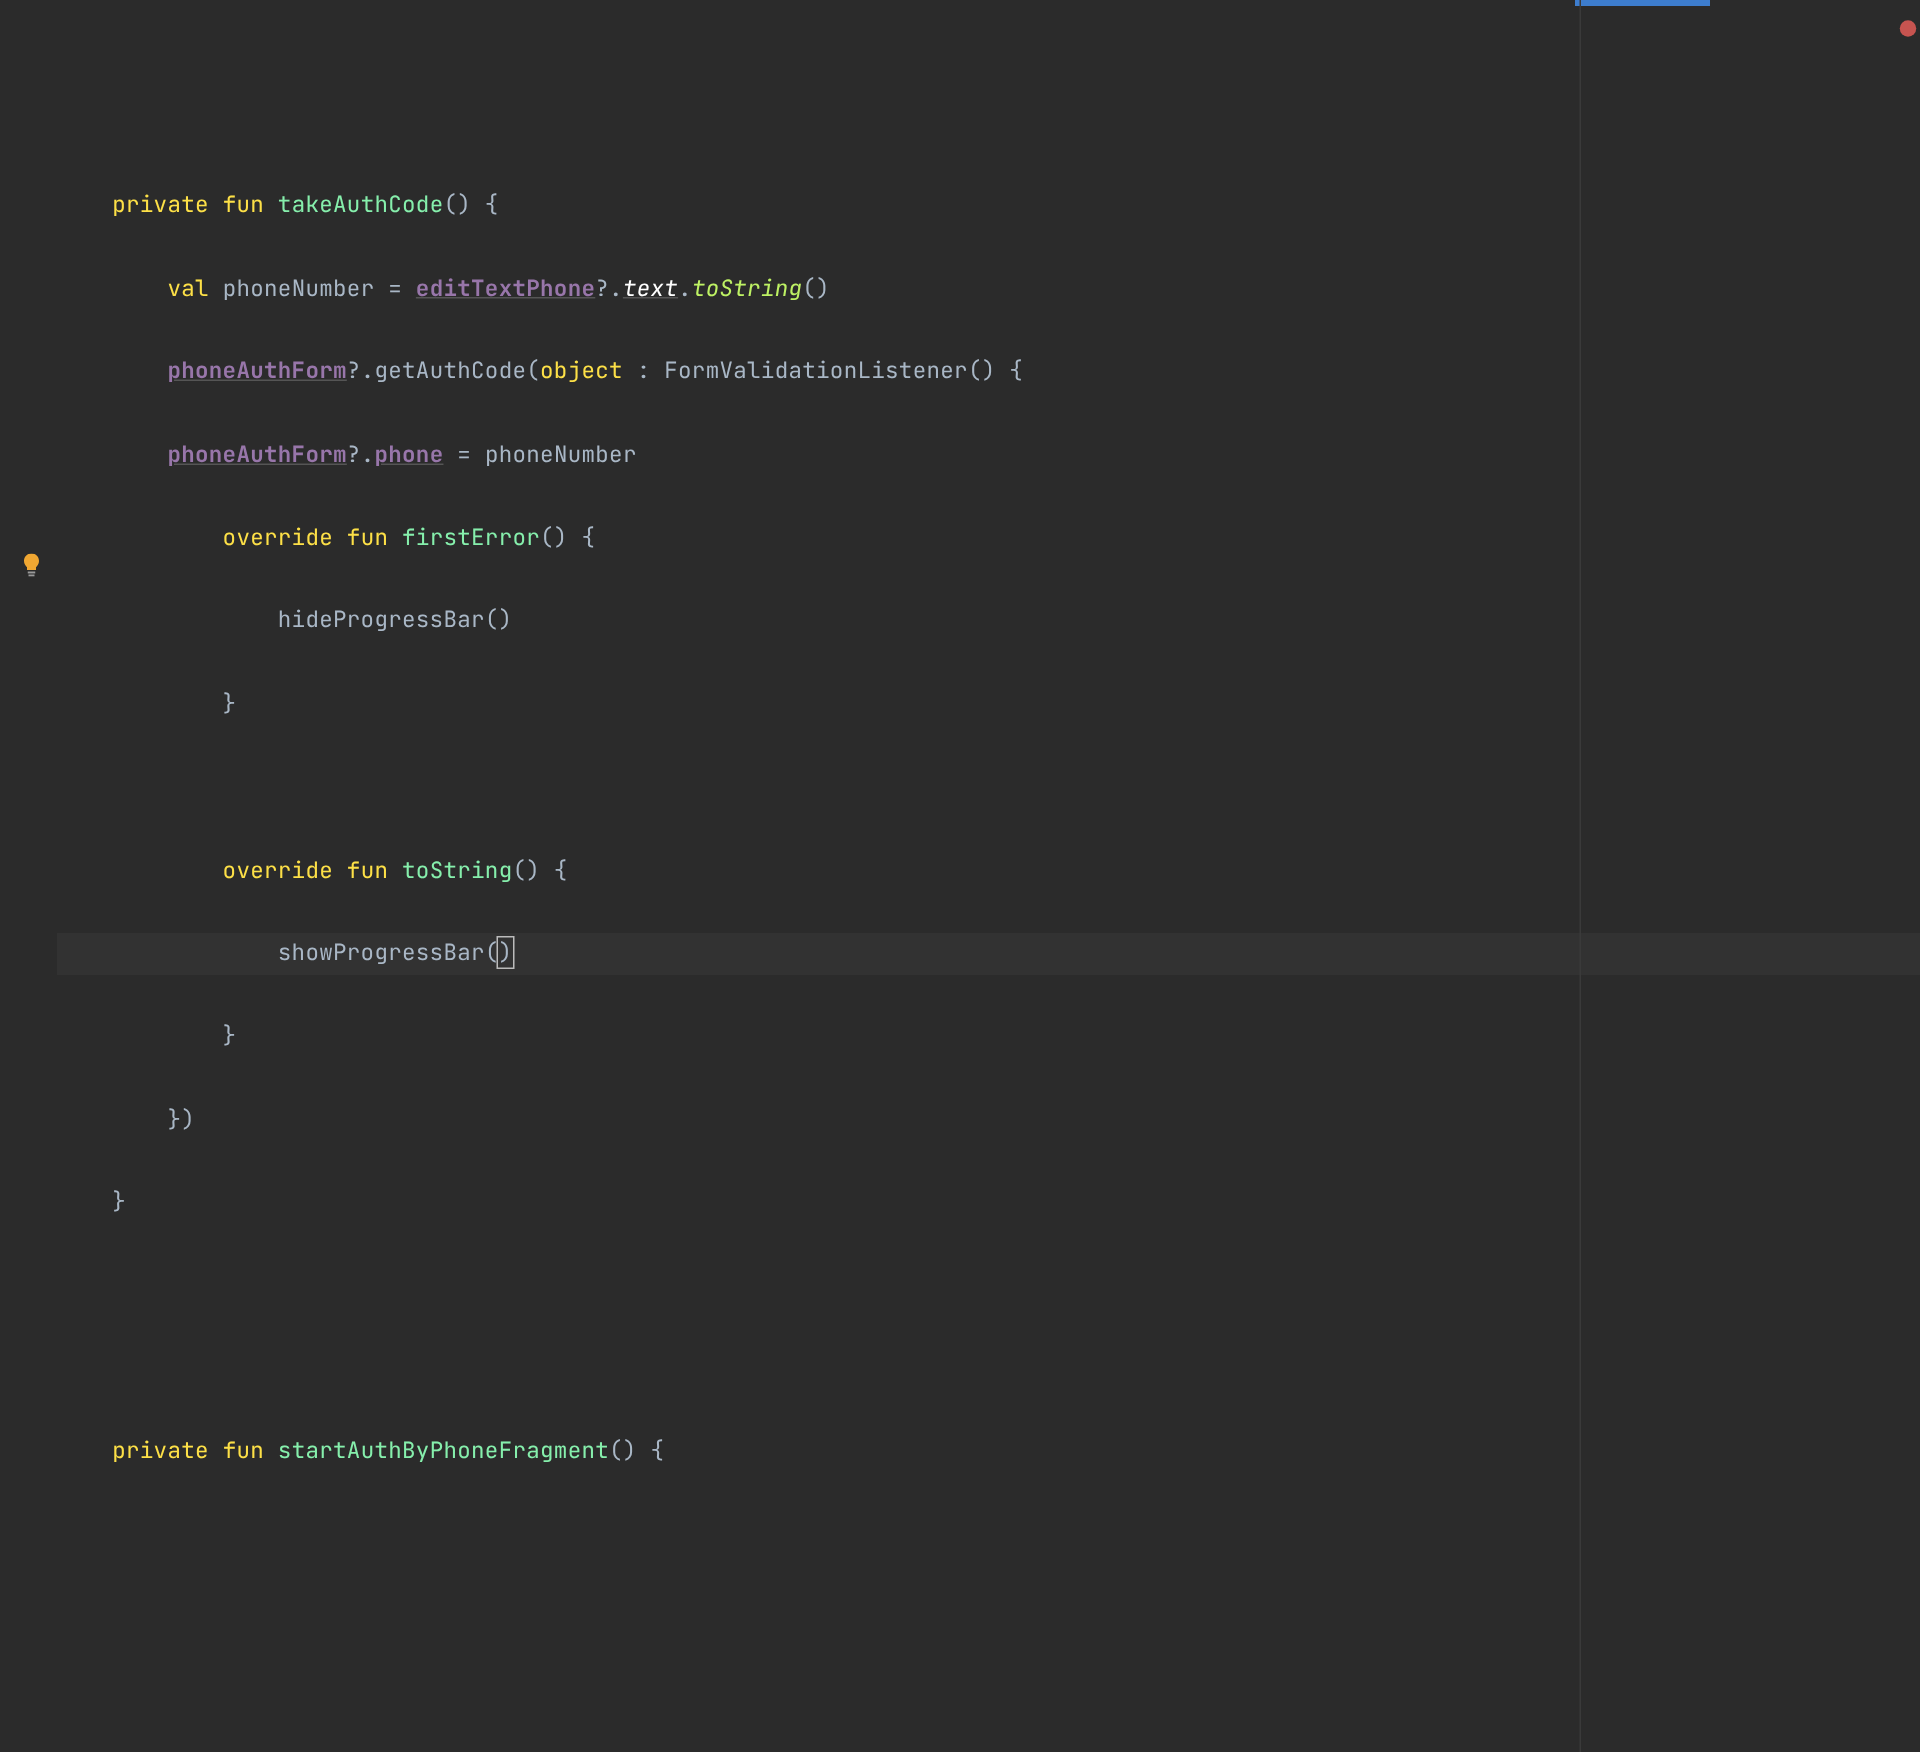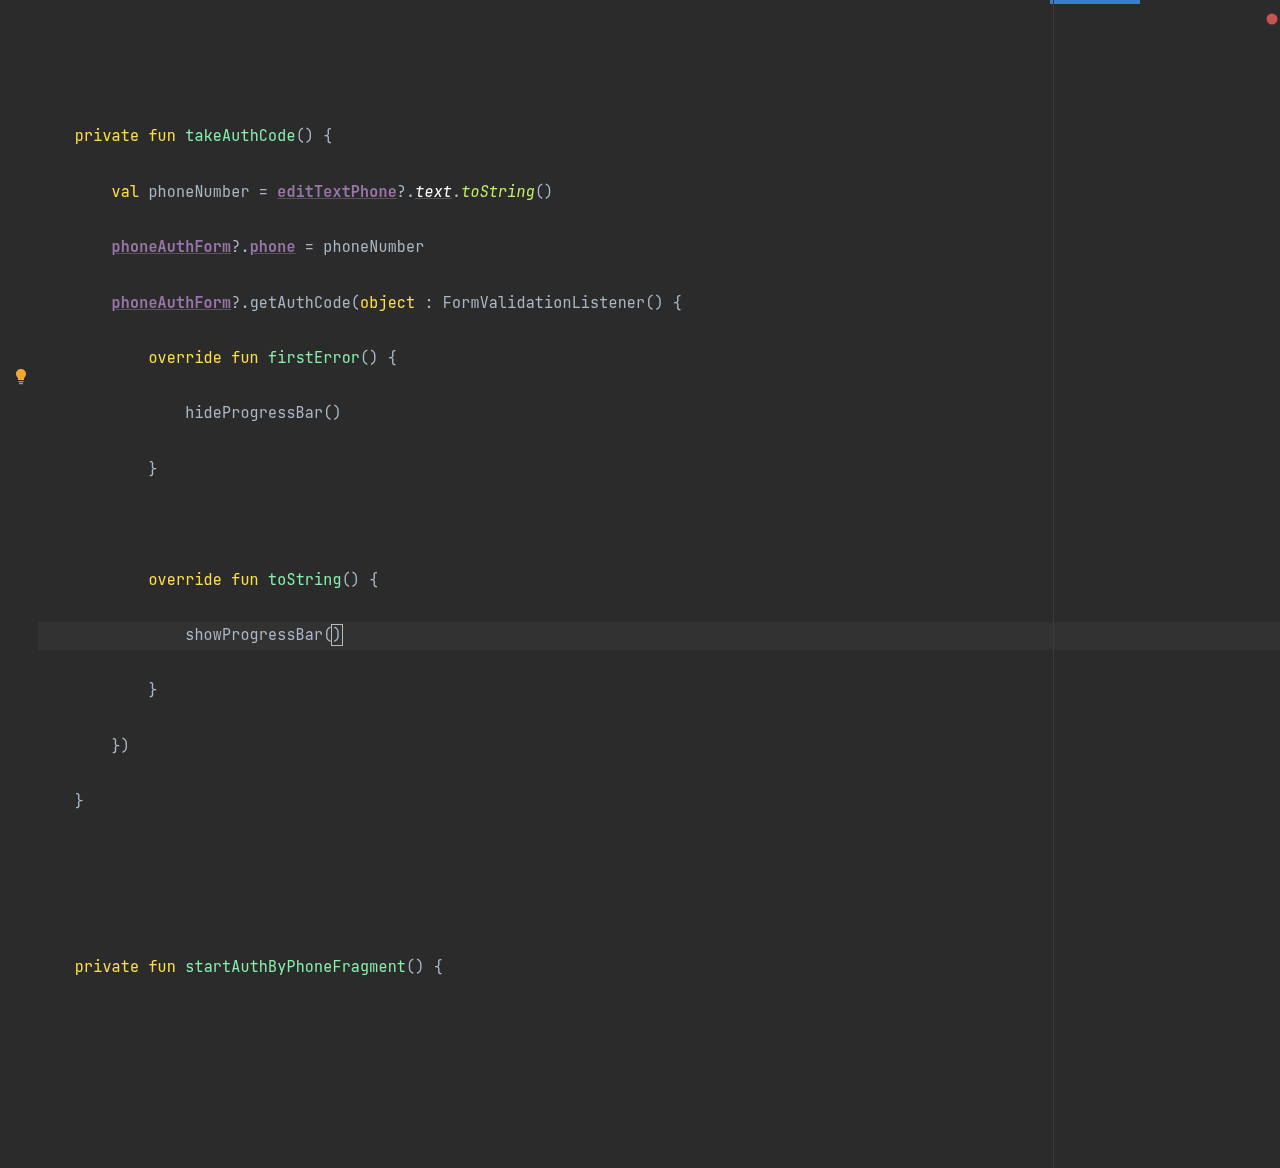--- a/index.html
+++ b/index.html
@@ -88,22 +88,22 @@
           <rect x="4.5" y="12" width="5" height="1.3" fill="#999"></rect>
           <rect x="5" y="14" width="4" height="1.2" fill="#999"></rect>
         </svg>
     </div>
   </div>
 
   <div class="code-area">
     <div class="right-border"></div>
 <span class="line">    <span class="kw">private</span> <span class="kw">fun</span> <span class="fn">takeAuthCode</span>() {</span>
 <span class="line">        <span class="kw">val</span> <span>phoneNumber</span> = <span class="ref">editTextPhone</span>?.<span class="prop">text</span>.<span class="prop2">toString</span>()</span>
+<span class="line">        <span class="ref">phoneAuthForm</span>?.<span>getAuthCode</span>(<span class="kw">object</span> : <span>FormValidationListener</span>() {</span>
 <span class="line">        <span class="ref">phoneAuthForm</span>?.<span class="ref">phone</span> = <span>phoneNumber</span></span>
-<span class="line">        <span class="ref">phoneAuthForm</span>?.<span>getAuthCode</span>(<span class="kw">object</span> : <span>FormValidationListener</span>() {</span>
 <span class="line">            <span class="kw">override</span> <span class="kw">fun</span> <span class="fn">firstError</span>() {</span>
 <span class="line">                <span>hideProgressBar()</span></span>
 <span class="line">            }</span>
 <span class="line"> </span>
 <span class="line">            <span class="kw">override</span> <span class="kw">fun</span> <span class="fn">toString</span>() {</span>
 <span class="line hl">                <span>showProgressBar(</span><span class="caret-box">)</span></span>
 <span class="line">            }</span>
 <span class="line">        })</span>
 <span class="line">    }</span>
 <span class="line"> </span>

